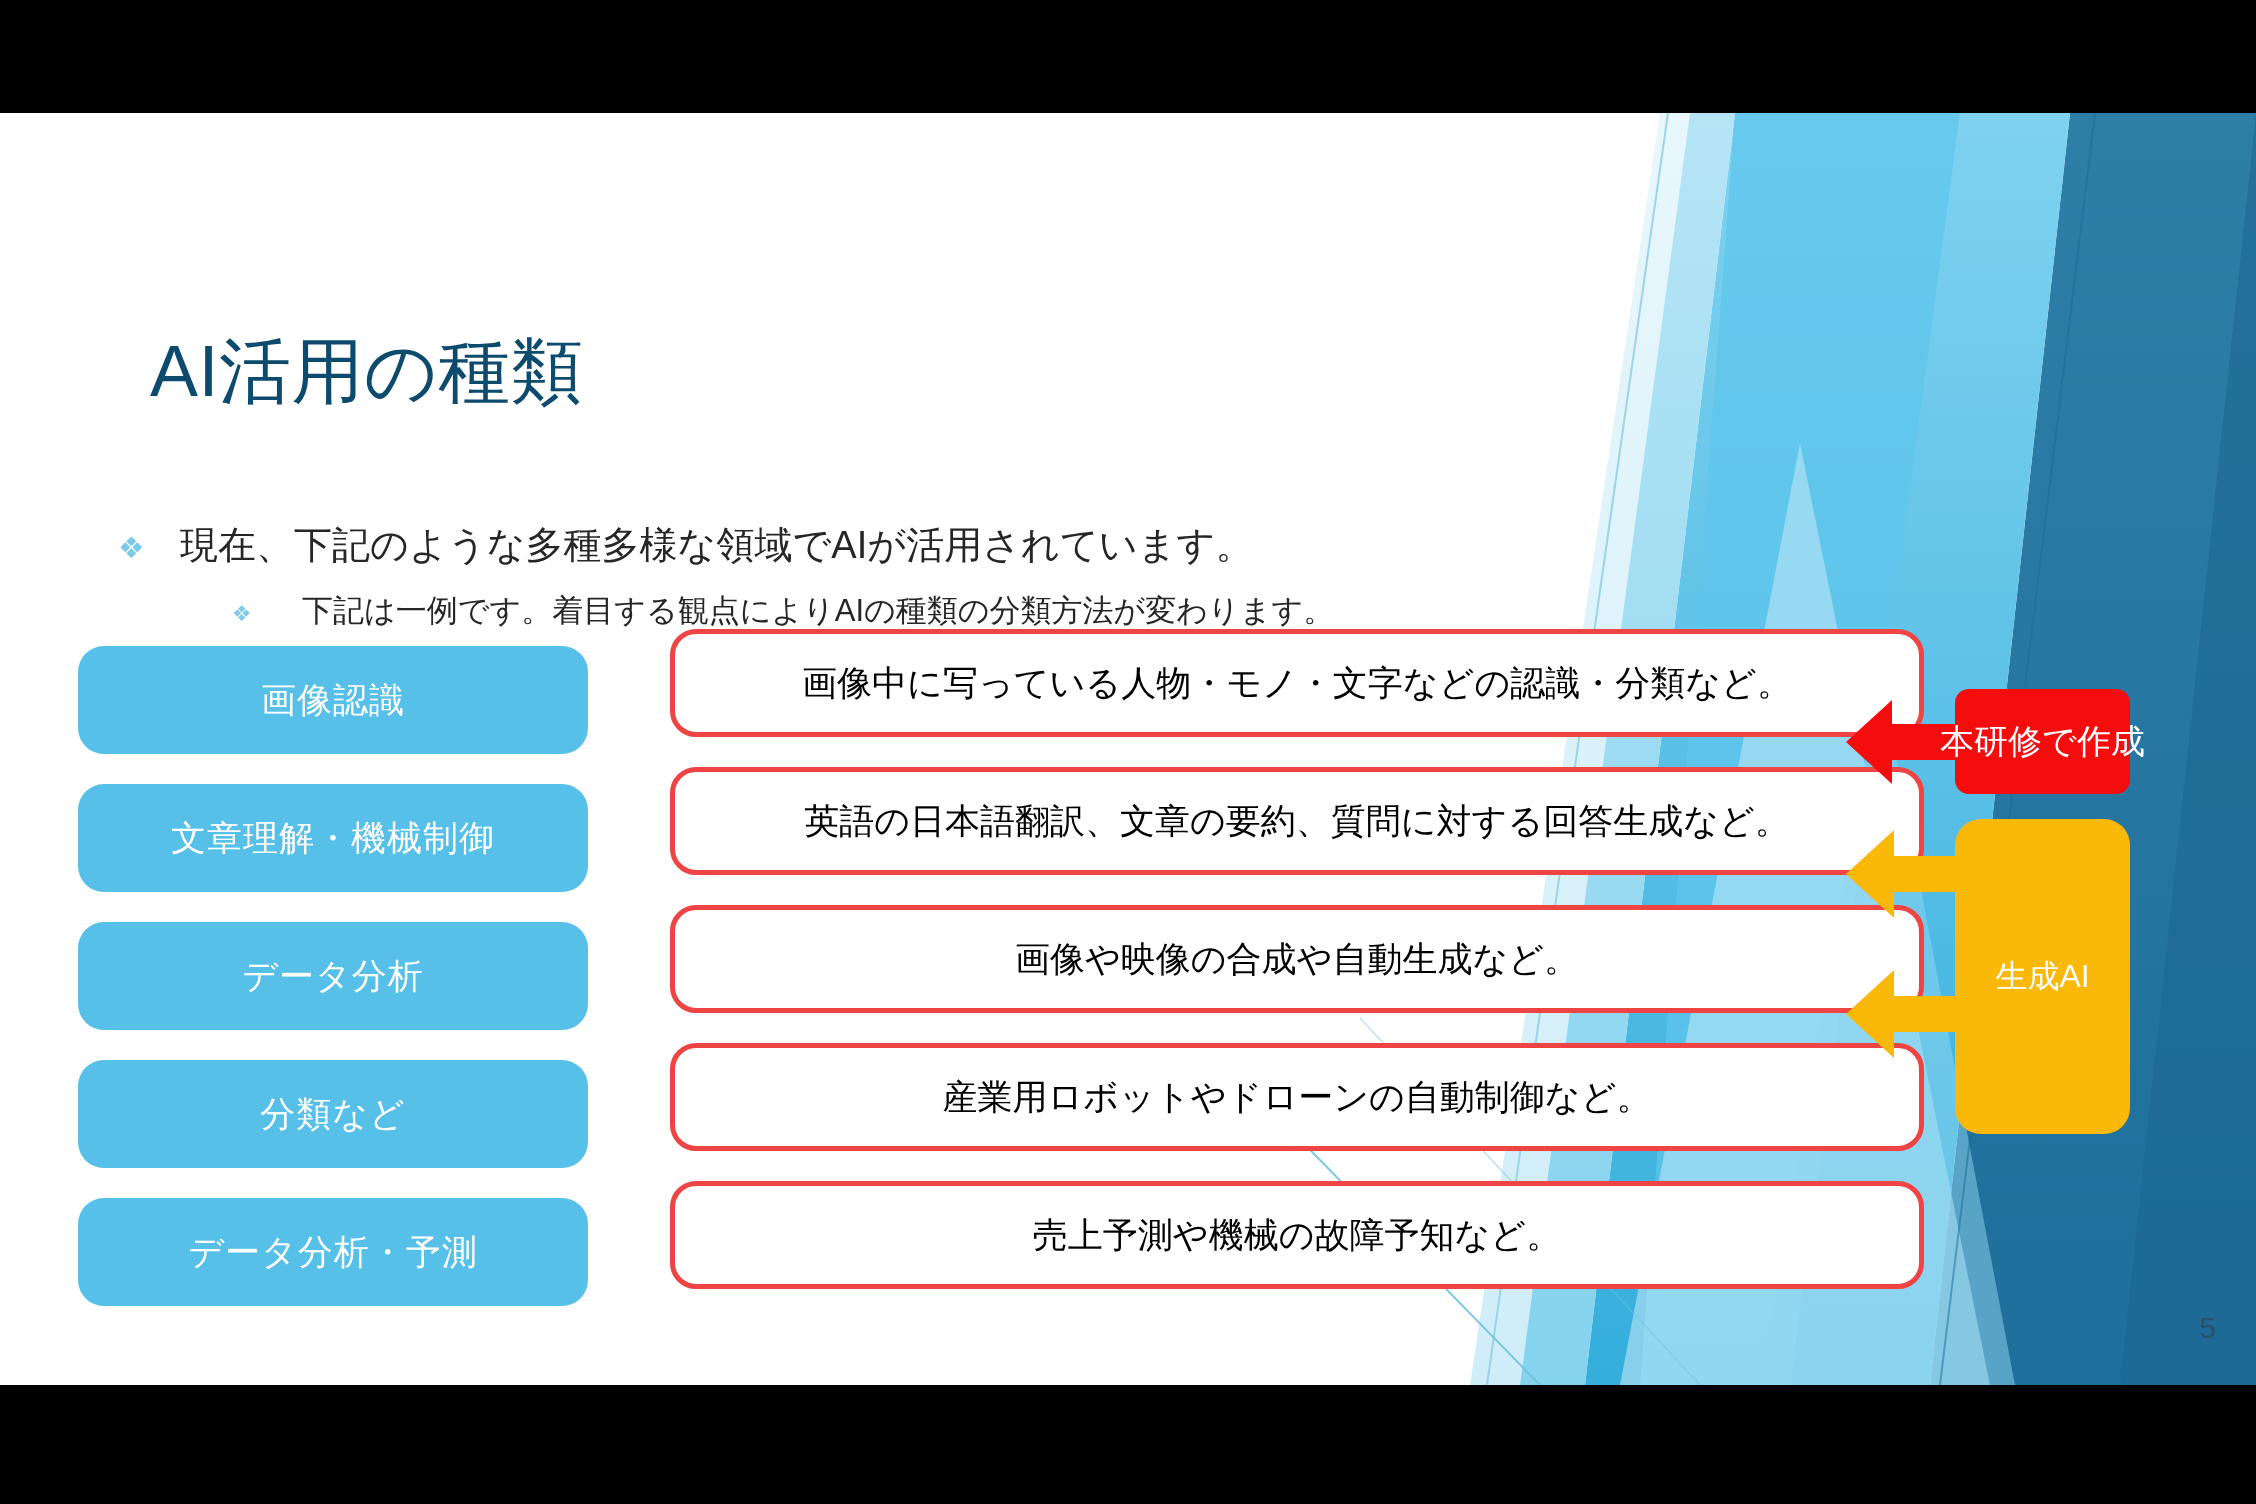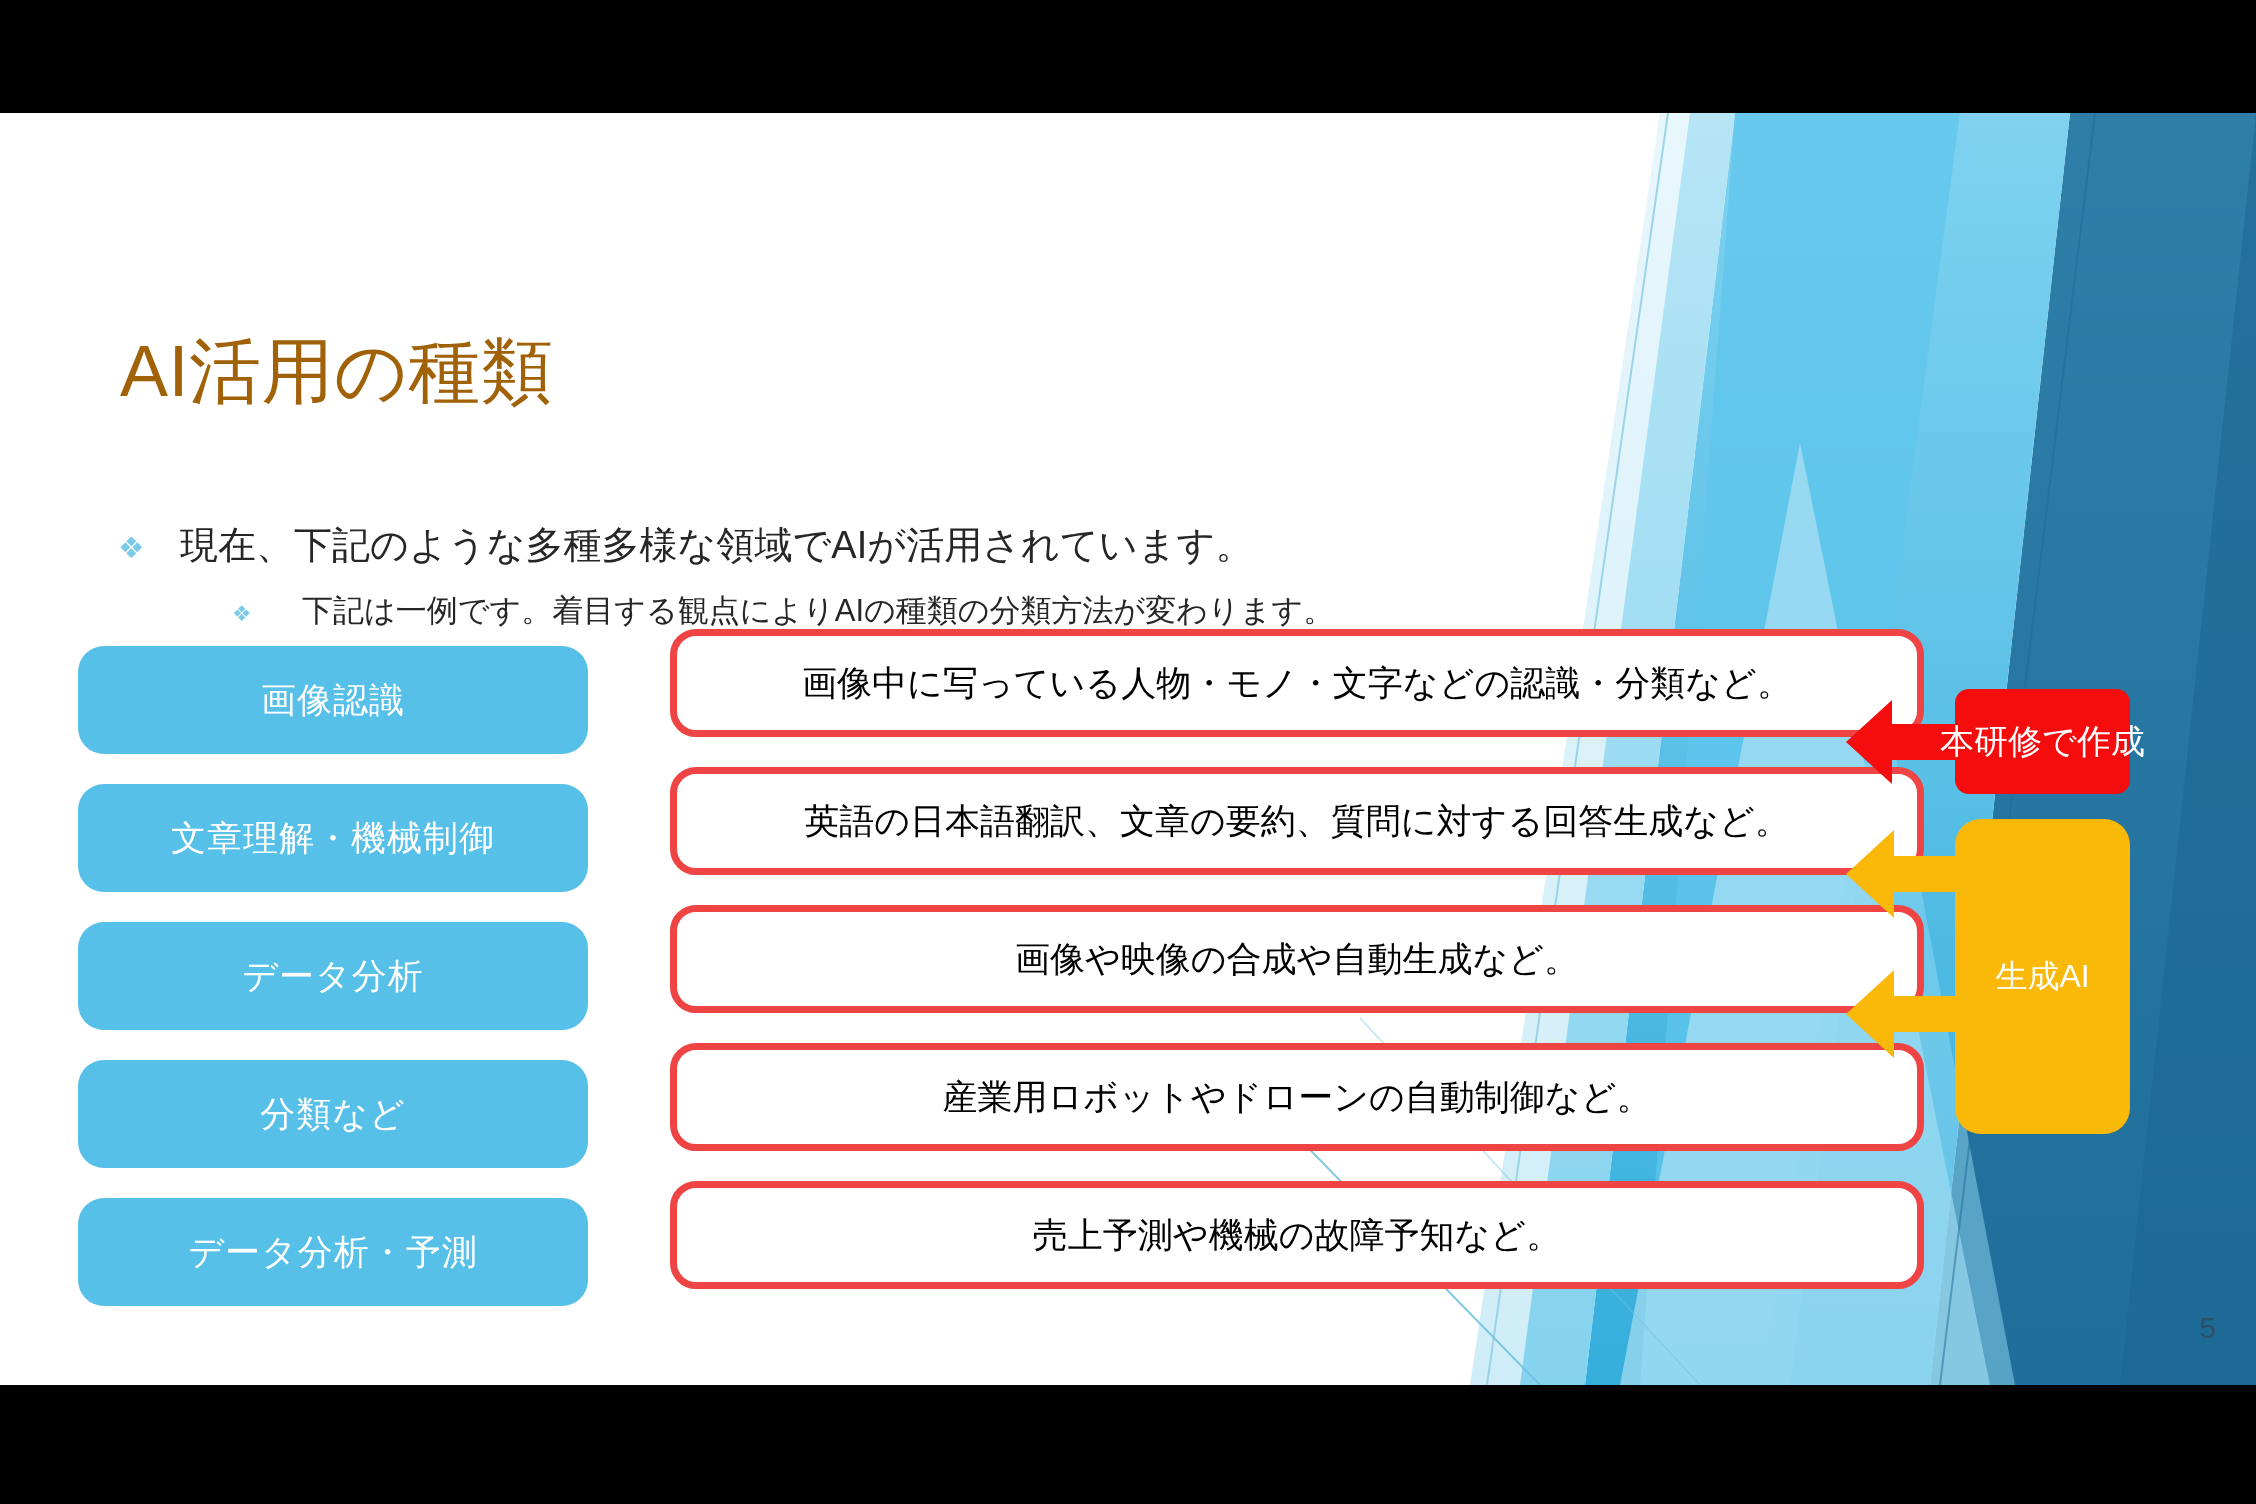--- a/index.html
+++ b/index.html
@@ -38,25 +38,25 @@
     top: 0;
     left: 0;
     width: 100%;
     height: 100%;
     pointer-events: none;
   }
 
   
   #title {
     position: absolute;
-    left: 120px;
+    left: 150px;
     top: 222px;
     font-size: 72px;
     line-height: 1.0;
-    color: #a16207;
+    color: #0c4a6e;
     font-weight: 400;
     letter-spacing: 0.5px;
     white-space: nowrap;
   }
 
   
   .bullet-row {
     position: absolute;
     display: flex;
     align-items: baseline;
@@ -107,21 +107,21 @@
     letter-spacing: 1px;
     box-sizing: border-box;
   }
   .row .desc {
     position: absolute;
     left: 592px;
     top: 0;
     width: 1254px;
     height: 108px;
     background: #FFFFFF;
-    border: 7px solid #ef4444;
+    border: 5px solid #ef4444;
     border-radius: 26px;
     display: flex;
     align-items: center;
     justify-content: center;
     font-size: 35px;
     color: #000000;
     box-sizing: border-box;
     white-space: nowrap;
   }
 

